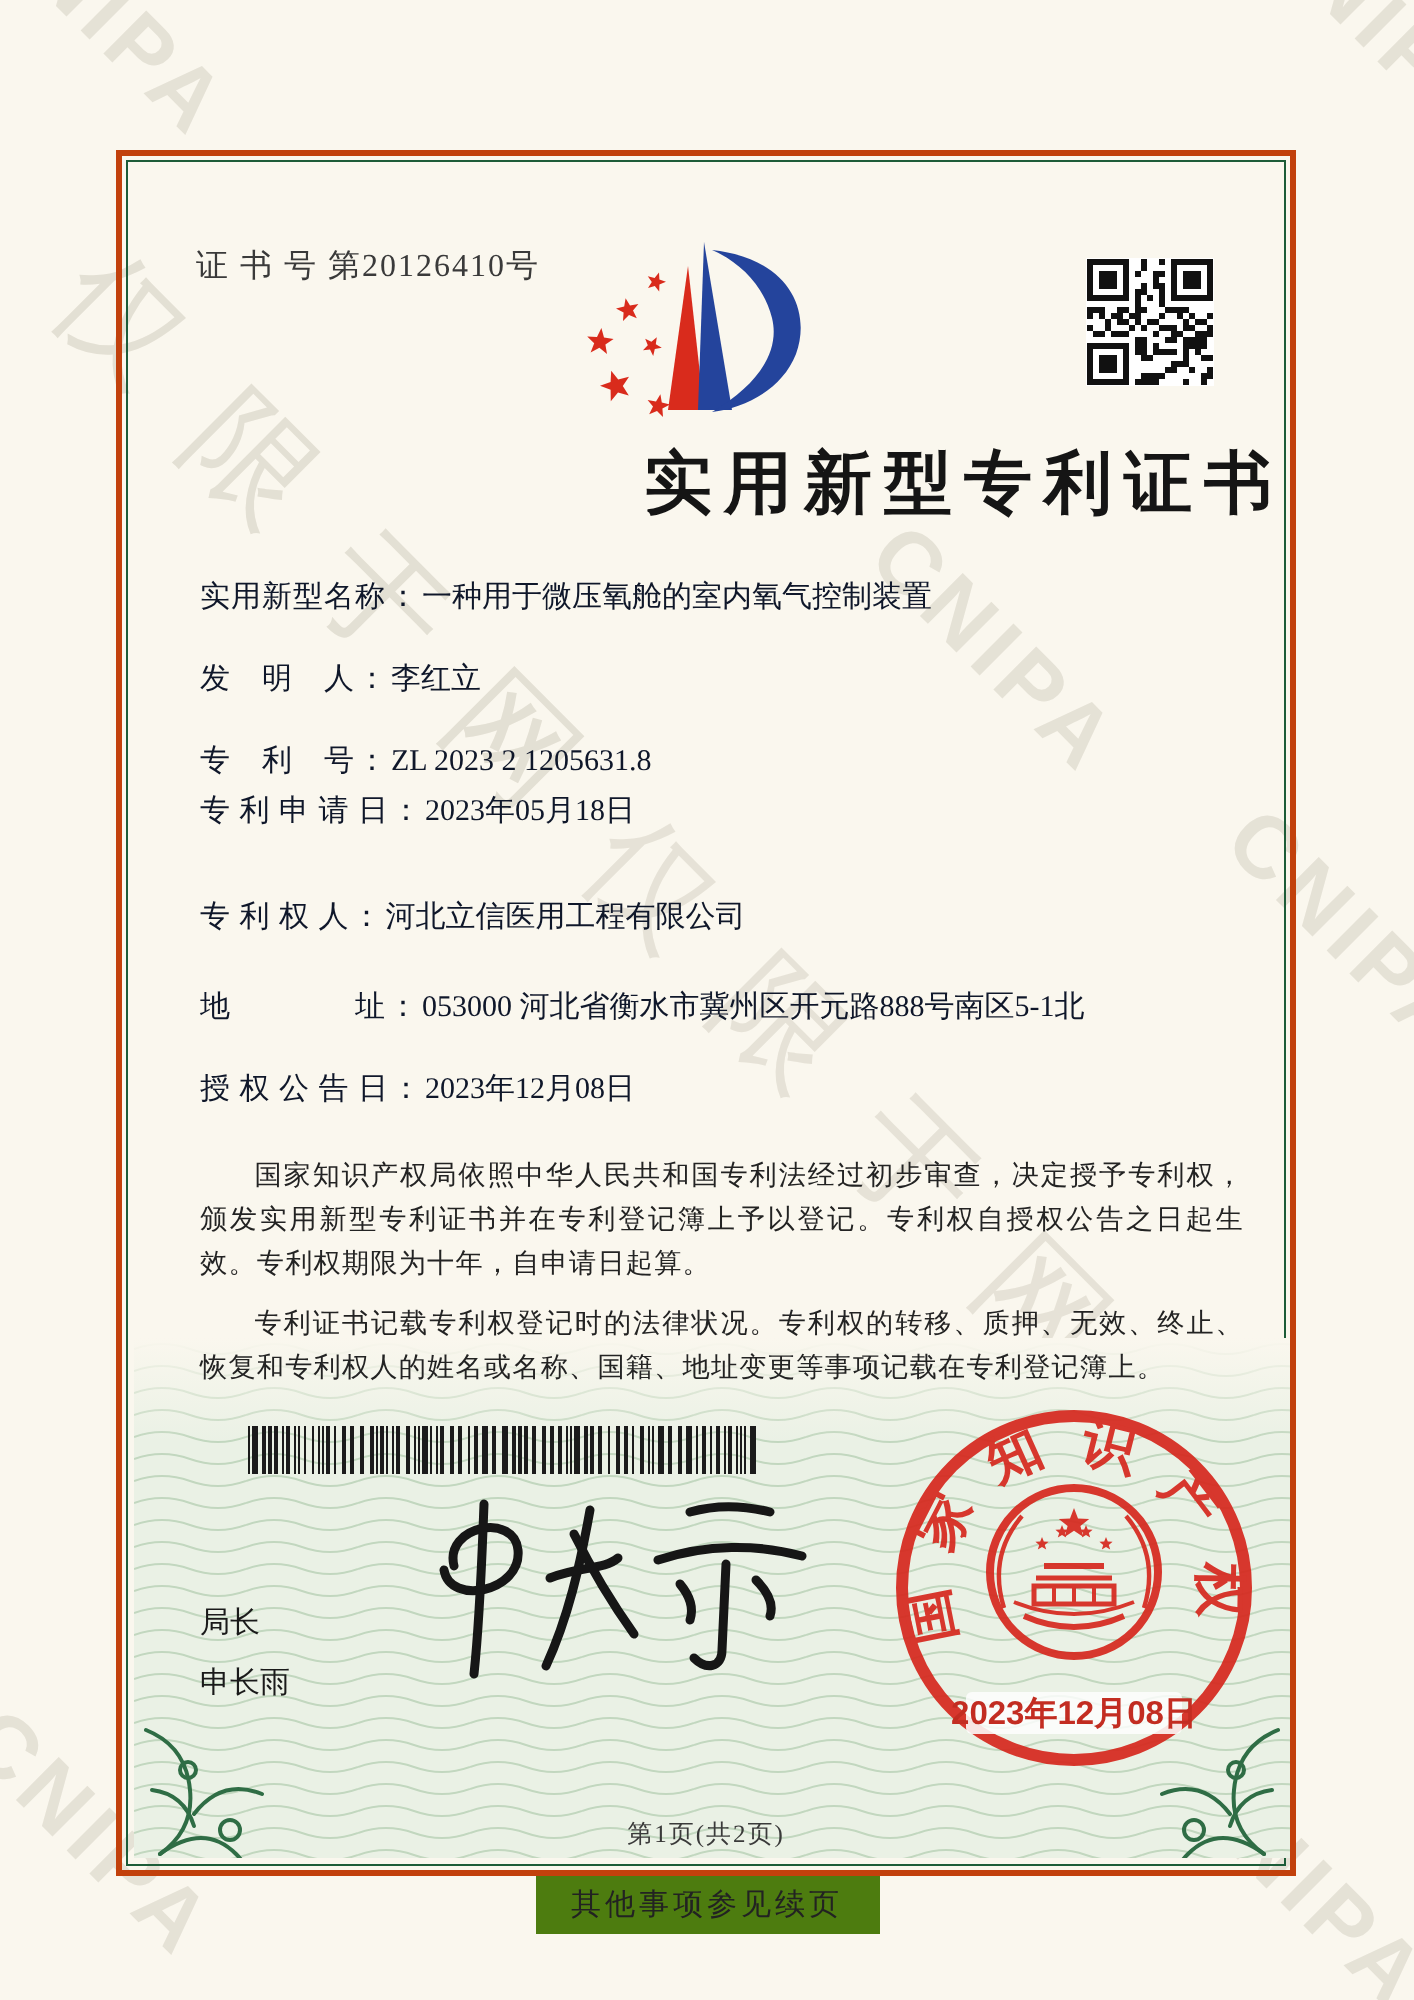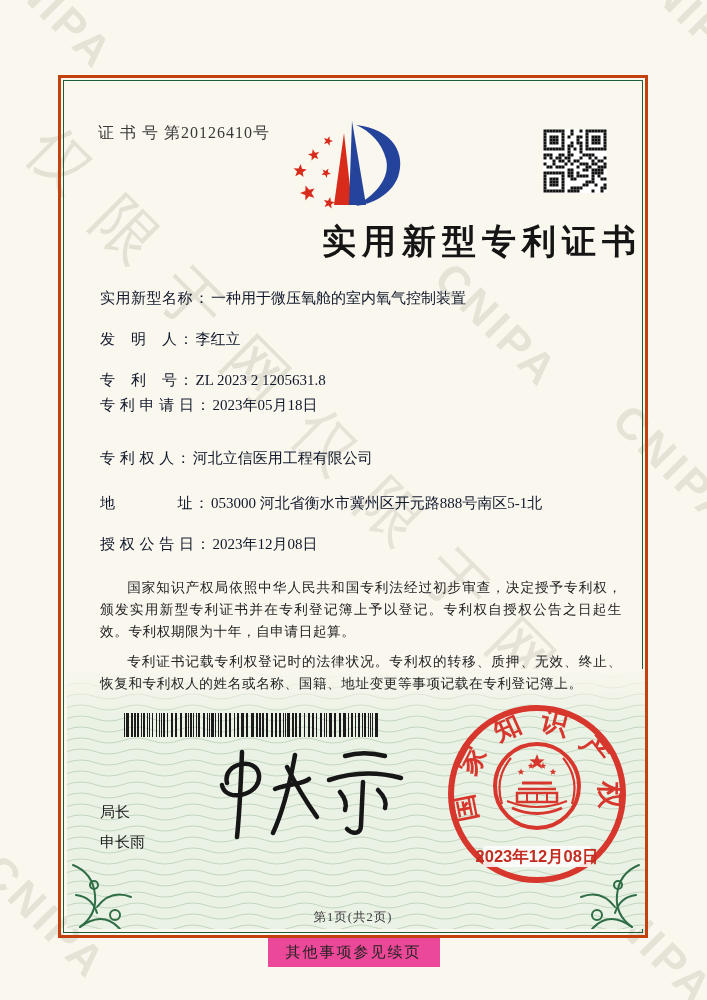--- a/index.html
+++ b/index.html
@@ -37,21 +37,21 @@
   .barcode{position:absolute;left:60px;top:632px;z-index:2;}
   .sig{position:absolute;left:143px;top:662px;z-index:2;}
   .director{position:absolute;left:36px;top:716px;z-index:2;
             font-family:Liberation Serif, serif;font-size:15px;
             color:#1a1a1a;line-height:30px;}
   .seal{position:absolute;left:373px;top:613px;z-index:3;}
   .pageinfo{position:absolute;left:0;top:828px;width:100%;text-align:center;
             font-size:12.5px;color:#3a3a3a;letter-spacing:1px;z-index:2;font-family:Liberation Serif, serif;}
   
   .note{position:absolute;left:0;top:938px;width:100%;text-align:center;z-index:2;}
-  .note span{display:inline-block;background:#ec4899;padding:5px 18px;font-size:15px;
+  .note span{display:inline-block;background:#4d7c0f;padding:5px 18px;font-size:15px;
              letter-spacing:2px;color:#222;}
 </style>
 </head>
 <body>
 
 <div class="page">
 
   <div>
     <span class="wm wm-brand" style="left:-25px;top:-18px">CNIPA</span>
     <span class="wm wm-brand" style="left:612px;top:-14px">CNIPA</span>

